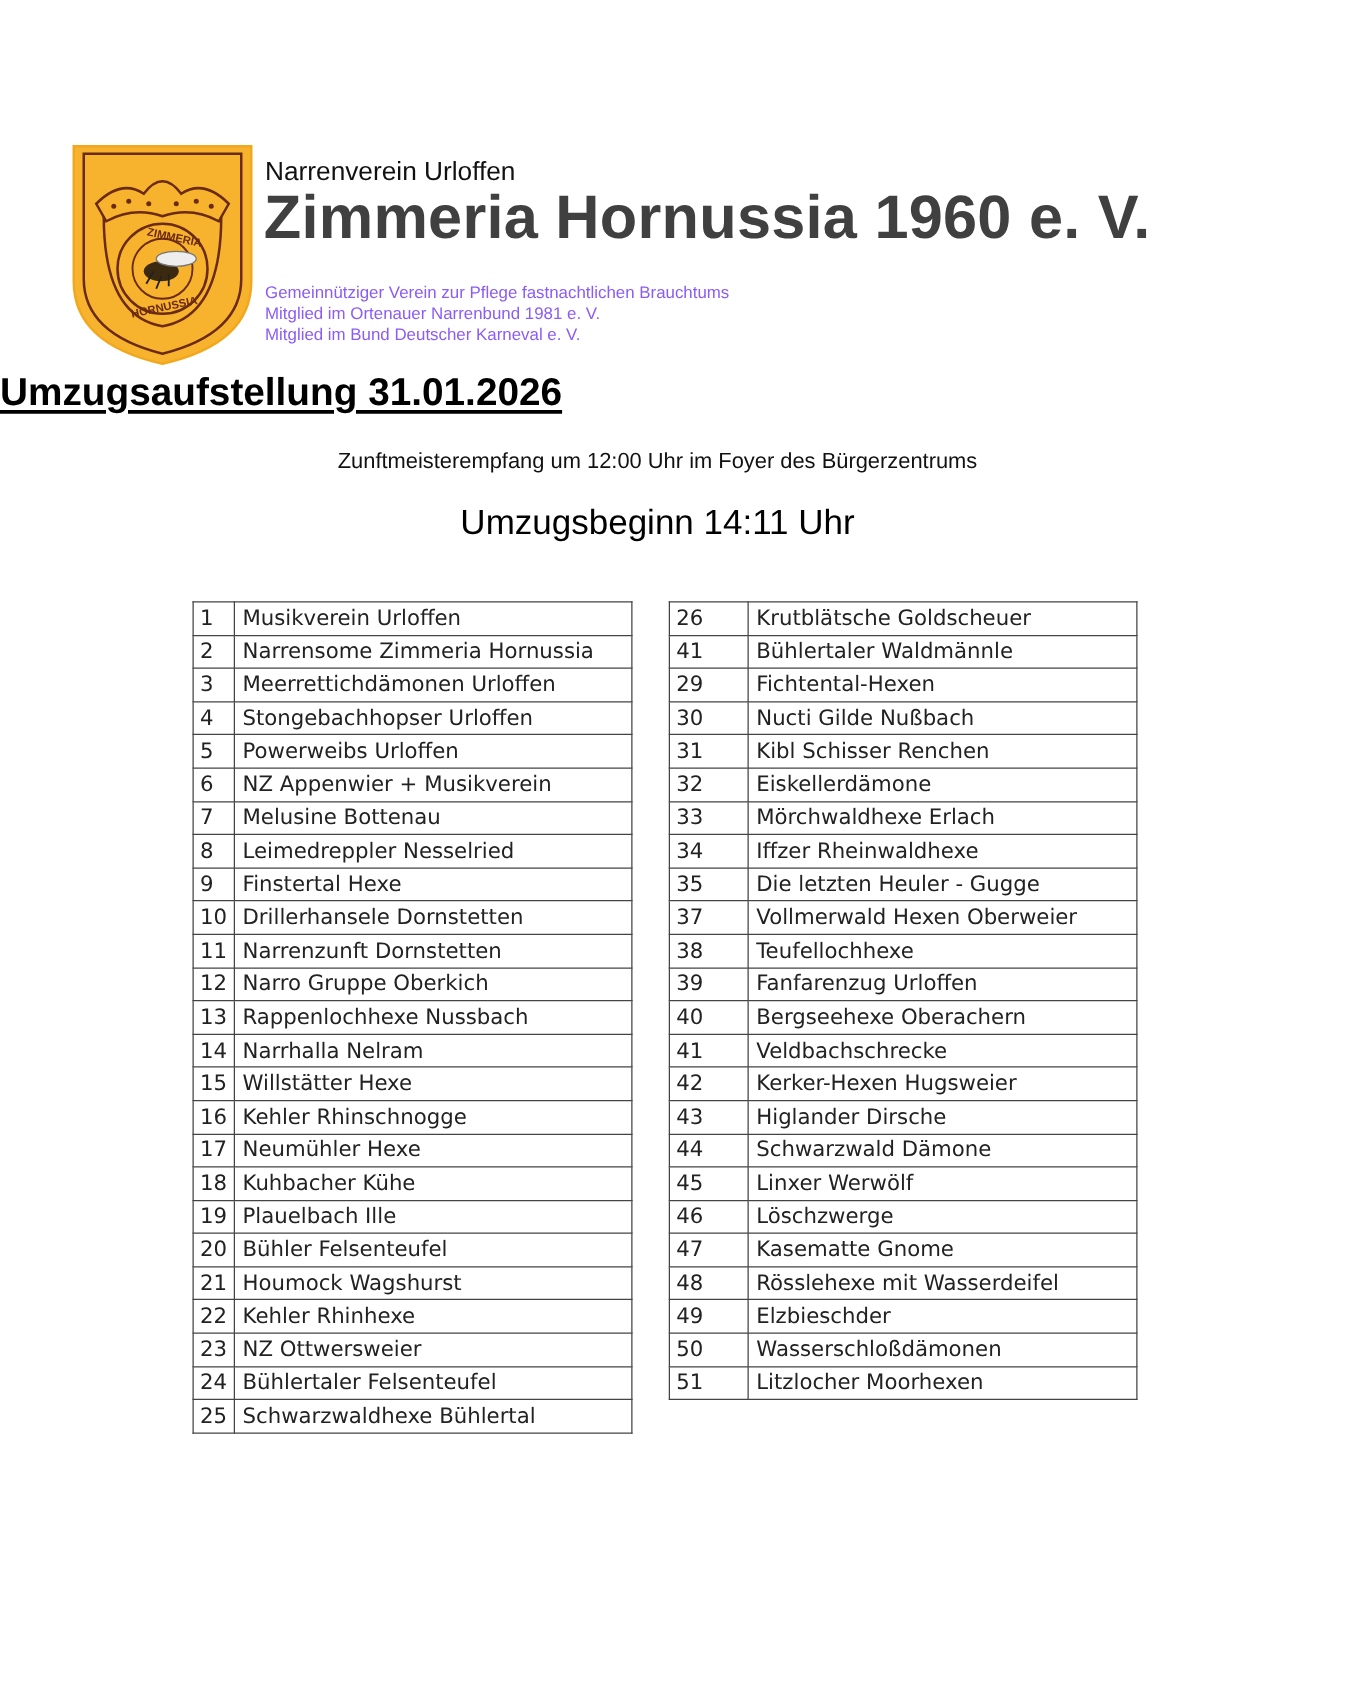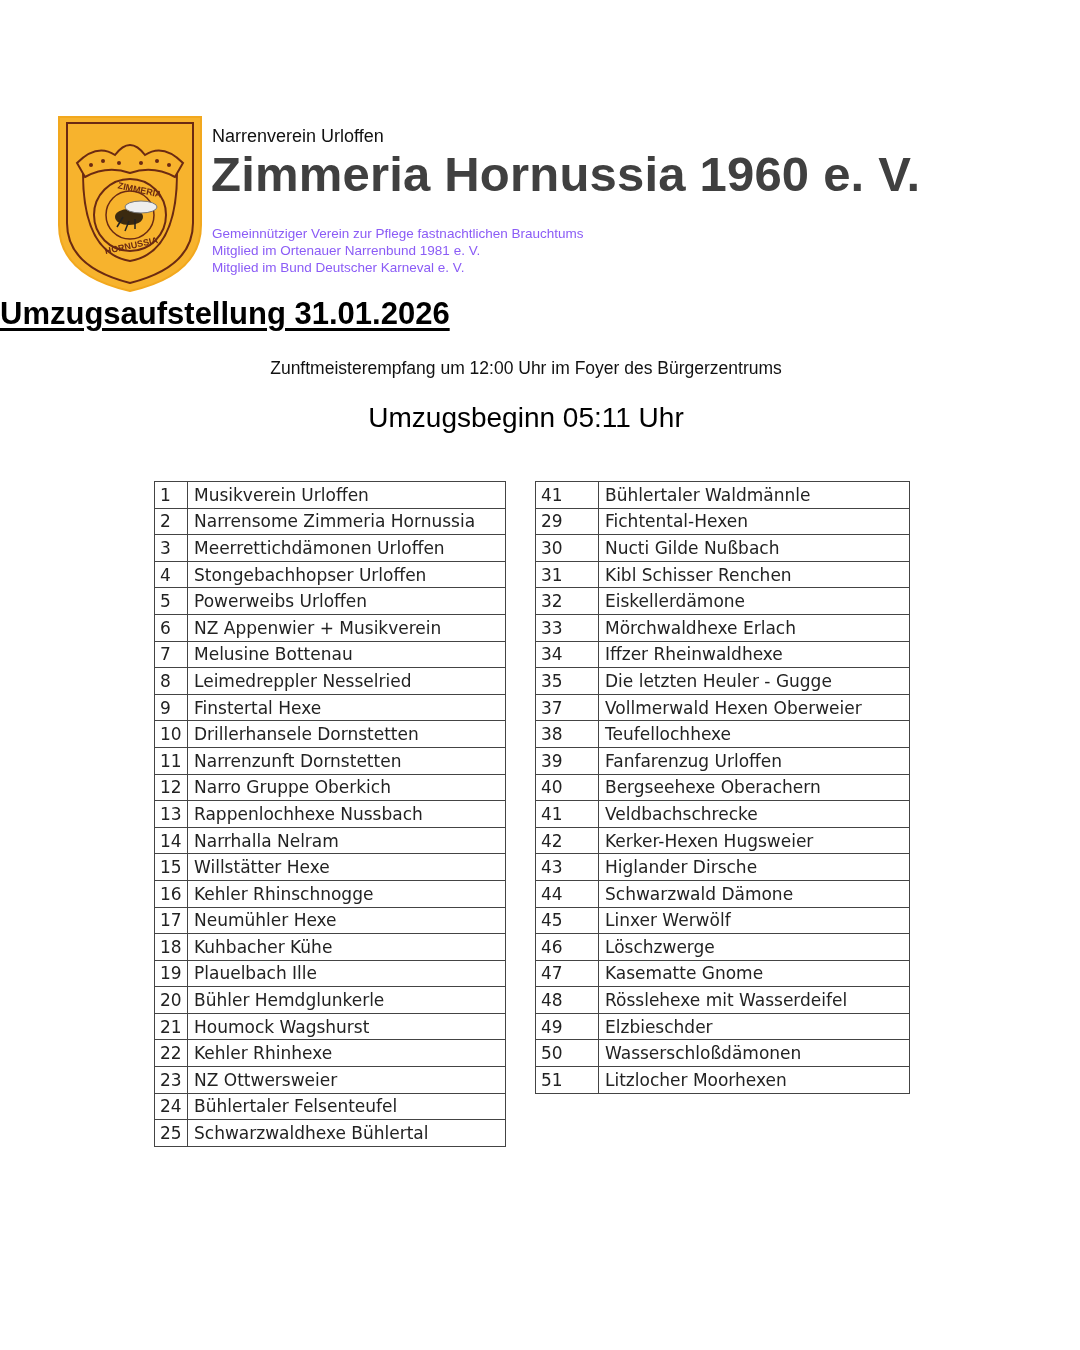--- a/index.html
+++ b/index.html
@@ -1,18 +1,18 @@
 <!DOCTYPE html>
 <html><head>
   <meta charset="utf-8">
   <style>
     html, body { margin: 0; padding: 0; background: #ffffff; }
     body { width: 1080px; height: 1350px; position: relative; overflow: hidden; font-family: "Liberation Sans", sans-serif; color: #111; }
     .logo { position: absolute; left: 57px; top: 115px; width: 146px; height: 178px; }
-    .org-small { position: absolute; left: 212px; top: 126px; font-size: 18px; color: #111; }
+    .org-small { position: absolute; left: 212px; top: 126px; font-size: 21px; color: #111; }
     .org-title { position: absolute; left: 211px; top: 146px; font-size: 49px; font-weight: bold; color: #404040; letter-spacing: 0.2px; white-space: nowrap; }
     .org-lines { position: absolute; left: 212px; top: 225px; font-size: 13.5px; line-height: 17px; color: #8b5cf6; }
     .doc-title { position: absolute; left: 0; width: 1052px; top: 296px; font-size: 31px; font-weight: bold; text-decoration: underline; text-decoration-thickness: 3px; text-underline-offset: 4px; color: #000000; }
     .reception { position: absolute; left: 0; width: 1052px; top: 358px; text-align: center; font-size: 17.5px; color: #111; }
     .start { position: absolute; left: 0; width: 1052px; top: 402px; text-align: center; font-size: 28px; color: #000; }
     table.lineup { position: absolute; border-collapse: collapse; font-family: "DejaVu Sans", sans-serif; font-size: 17px; color: #222; }
     table.lineup td { border: 1.3px solid #444; height: 25.6px; padding: 0 0 0 6px; white-space: nowrap; vertical-align: middle; }
     #tbl-left { left: 154px; top: 481px; width: 352px; }
     #tbl-left td.num { width: 27px; padding-left: 5px; }
     #tbl-right { left: 535px; top: 481px; width: 375px; }
@@ -46,21 +46,21 @@
 <div class="org-small">Narrenverein Urloffen</div>
 <div class="org-title">Zimmeria Hornussia 1960 e. V.</div>
 <div class="org-lines">
   <div>Gemeinnütziger Verein zur Pflege fastnachtlichen Brauchtums</div>
   <div>Mitglied im Ortenauer Narrenbund 1981 e. V.</div>
   <div>Mitglied im Bund Deutscher Karneval e. V.</div>
 </div>
 
 <div class="doc-title">Umzugsaufstellung 31.01.2026</div>
 <div class="reception">Zunftmeisterempfang um 12:00 Uhr im Foyer des Bürgerzentrums</div>
-<div class="start">Umzugsbeginn 05:11 Uhr</div>
+<div class="start">Umzugsbeginn 14:11 Uhr</div>
 
 <table class="lineup" id="tbl-left">
   <tbody id="tbody-left">
       <tr>
         <td class="num">1</td>
         <td>Musikverein Urloffen</td>
       </tr>
       <tr>
         <td class="num">2</td>
         <td>Narrensome Zimmeria Hornussia</td>
@@ -128,21 +128,21 @@
       <tr>
         <td class="num">18</td>
         <td>Kuhbacher Kühe</td>
       </tr>
       <tr>
         <td class="num">19</td>
         <td>Plauelbach Ille</td>
       </tr>
       <tr>
         <td class="num">20</td>
-        <td>Bühler Hemdglunkerle</td>
+        <td>Bühler Felsenteufel</td>
       </tr>
       <tr>
         <td class="num">21</td>
         <td>Houmock Wagshurst</td>
       </tr>
       <tr>
         <td class="num">22</td>
         <td>Kehler Rhinhexe</td>
       </tr>
       <tr>
@@ -156,20 +156,24 @@
       <tr>
         <td class="num">25</td>
         <td>Schwarzwaldhexe Bühlertal</td>
       </tr>
     </tbody>
 </table>
 
 <table class="lineup" id="tbl-right">
   <tbody id="tbody-right">
       <tr>
+        <td class="num">26</td>
+        <td>Krutblätsche Goldscheuer</td>
+      </tr>
+      <tr>
         <td class="num">41</td>
         <td>Bühlertaler Waldmännle</td>
       </tr>
       <tr>
         <td class="num">29</td>
         <td>Fichtental-Hexen</td>
       </tr>
       <tr>
         <td class="num">30</td>
         <td>Nucti  Gilde Nußbach</td>

